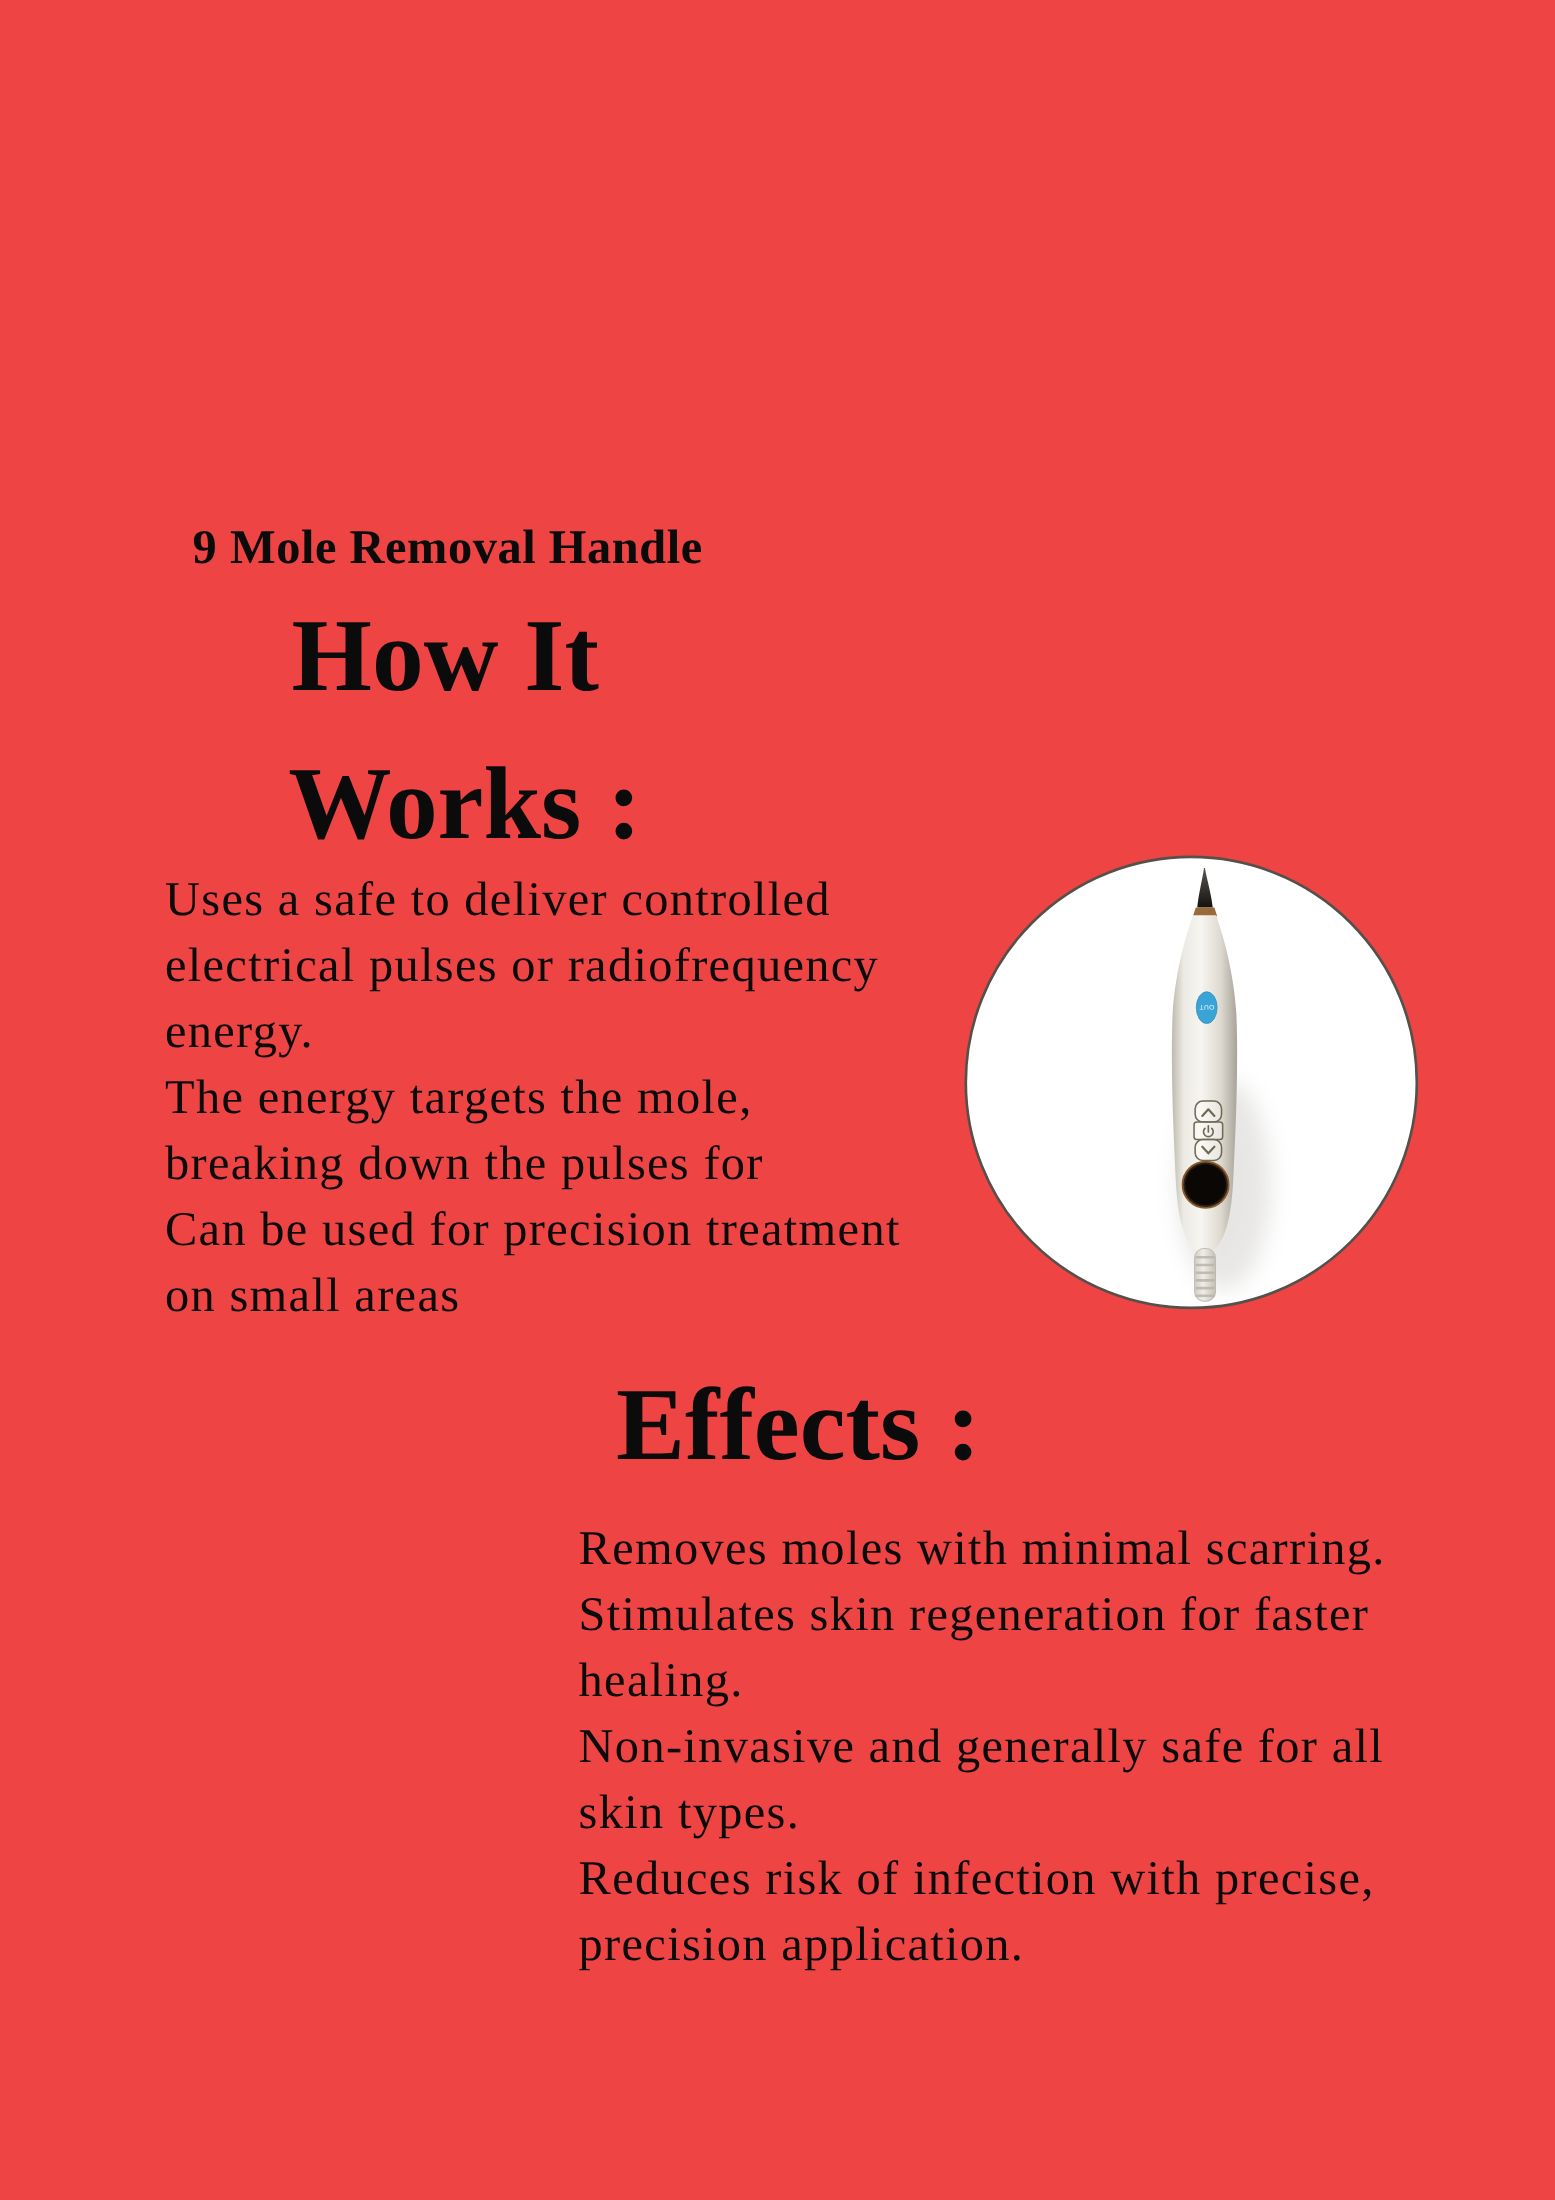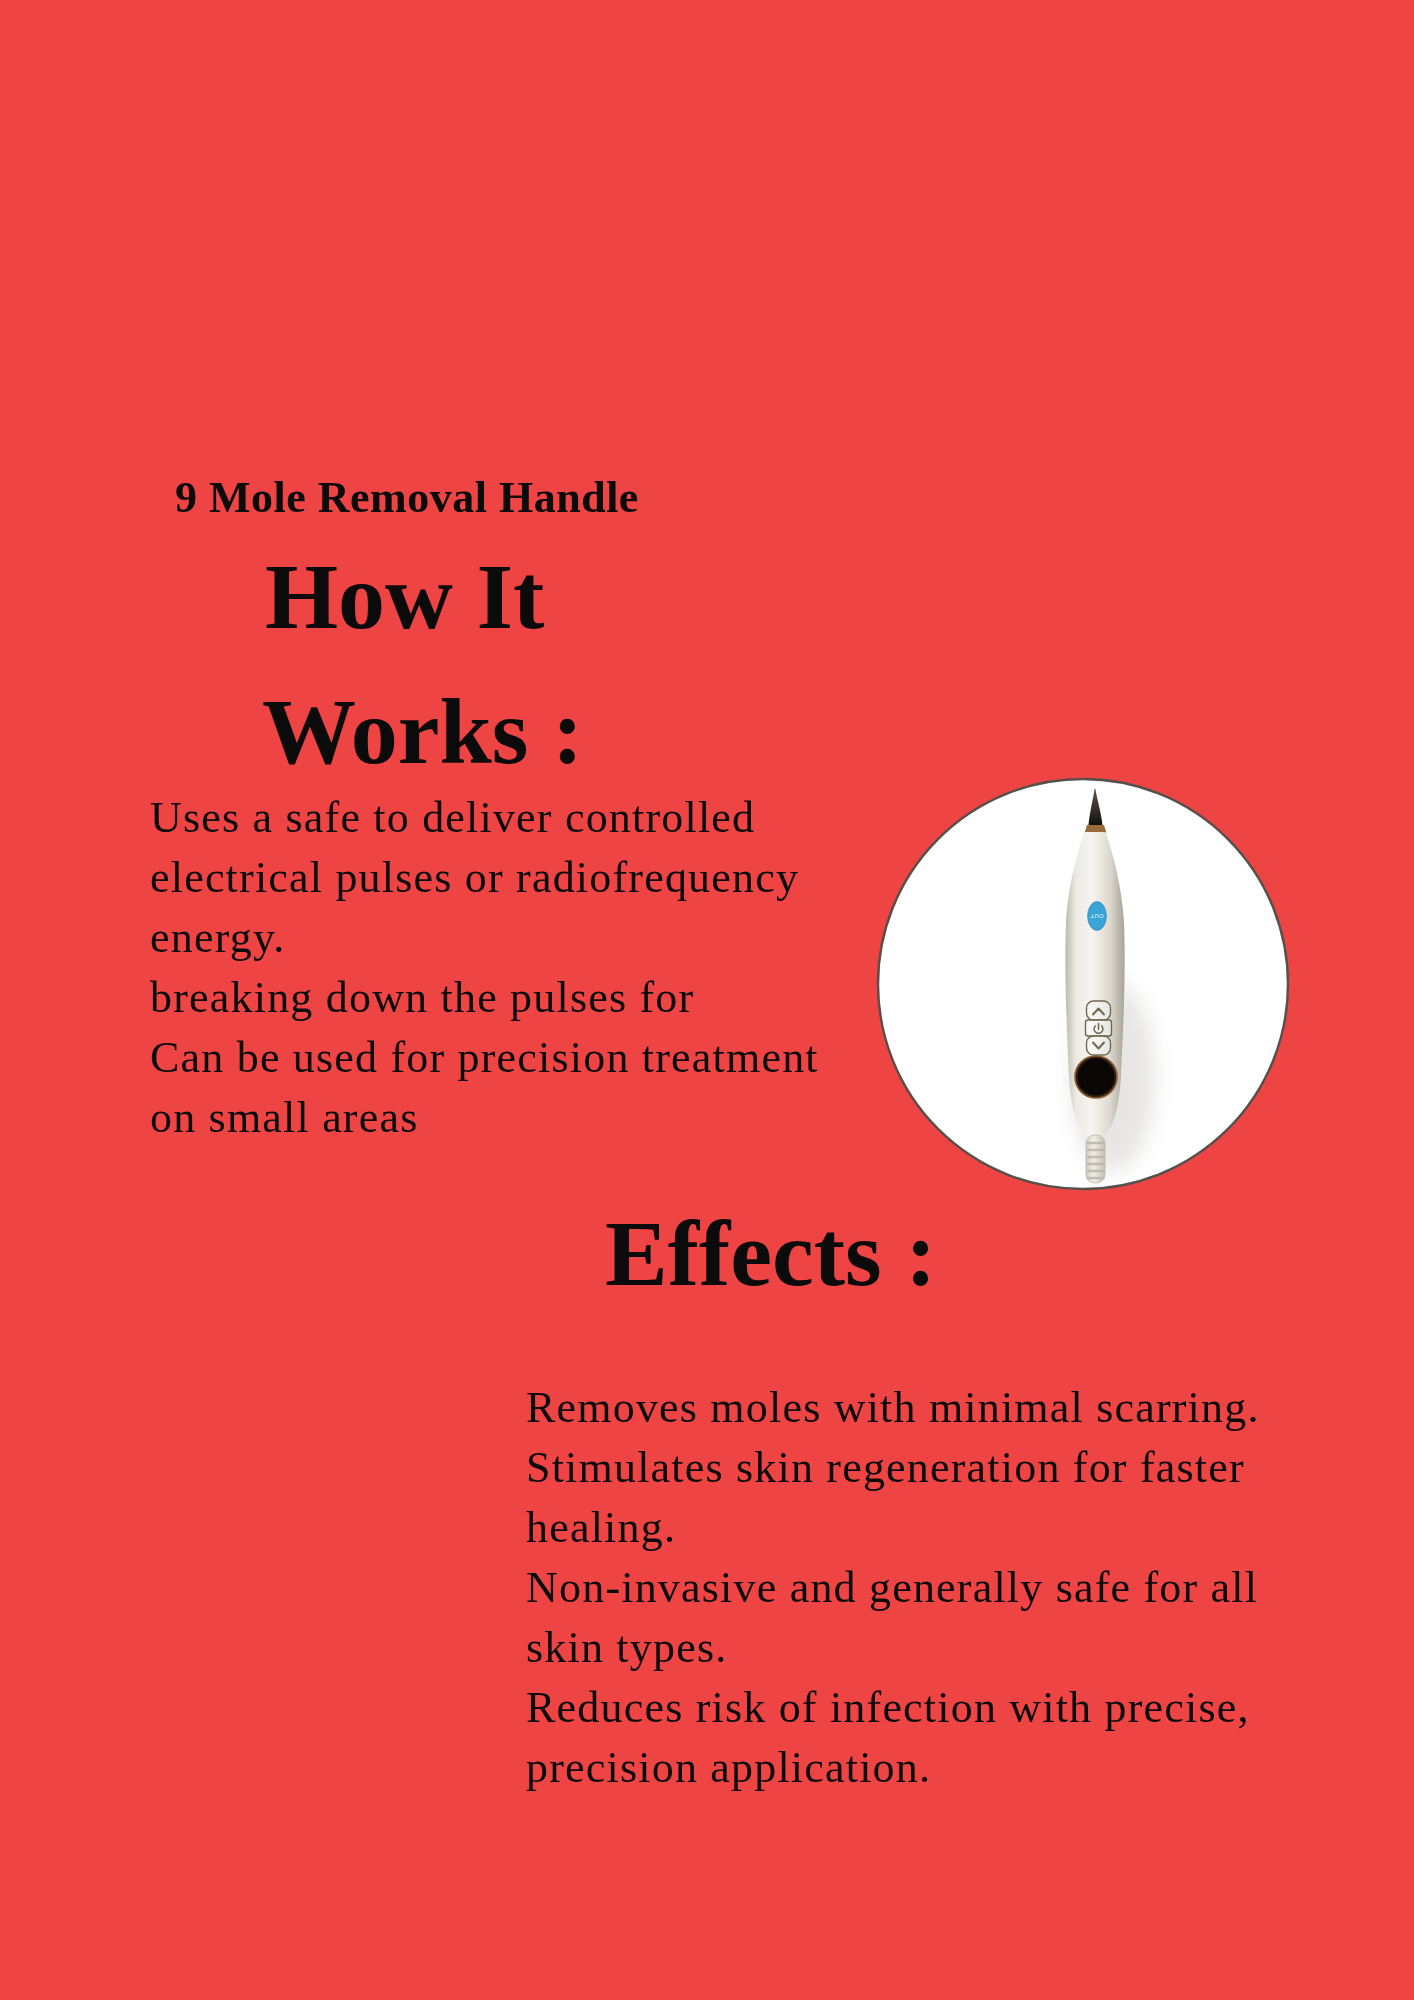--- a/index.html
+++ b/index.html
@@ -45,20 +45,21 @@
 
   <div class="abs doc-title" style="left:175px;top:476px;">9 Mole Removal Handle</div>
 
   <div class="abs big-heading" style="left:265px;top:549px;font-family:Liberation Serif, serif;">How It</div>
   <div class="abs big-heading" style="left:262px;top:684px;">Works :</div>
 
   <div class="abs body-block" style="left:150px;top:788px;">
     <div class="line">Uses a safe to deliver controlled</div>
     <div class="line">electrical pulses or radiofrequency</div>
     <div class="line">energy.</div>
+    <div class="line">The energy targets the mole,</div>
     <div class="line">breaking down the pulses for</div>
     <div class="line">Can be used for precision treatment</div>
     <div class="line">on small areas</div>
   </div>
 
   <div class="device-wrap">
     <svg width="417" height="415" viewBox="0 0 417 415">
       <defs>
         <linearGradient id="bodyGrad" x1="0" y1="0" x2="1" y2="0">
           <stop offset="0" stop-color="#bdb9ae"></stop>
@@ -121,21 +122,21 @@
               <path d="M213 380 H228"></path>
             <path d="M213 387 H228"></path>
               <path d="M213 394 H228"></path>
               <path d="M213 401 H228"></path>
           </g>
         </g>
       </g>
     </svg>
   </div>
 
-  <div class="abs big-heading" style="left:560px;top:1206px;margin-left:45px;">Effects :</div>
+  <div class="abs big-heading" style="left:560px;top:1248px;">Effects :</div>
 
   <div class="abs body-block" style="left:526px;top:1378px;">
     <div class="line">Removes moles with minimal scarring.</div>
     <div class="line">Stimulates skin regeneration for faster</div>
     <div class="line">healing.</div>
     <div class="line">Non-invasive and generally safe for all</div>
     <div class="line">skin types.</div>
     <div class="line">Reduces risk of infection with precise,</div>
     <div class="line">precision application.</div>
   </div>

